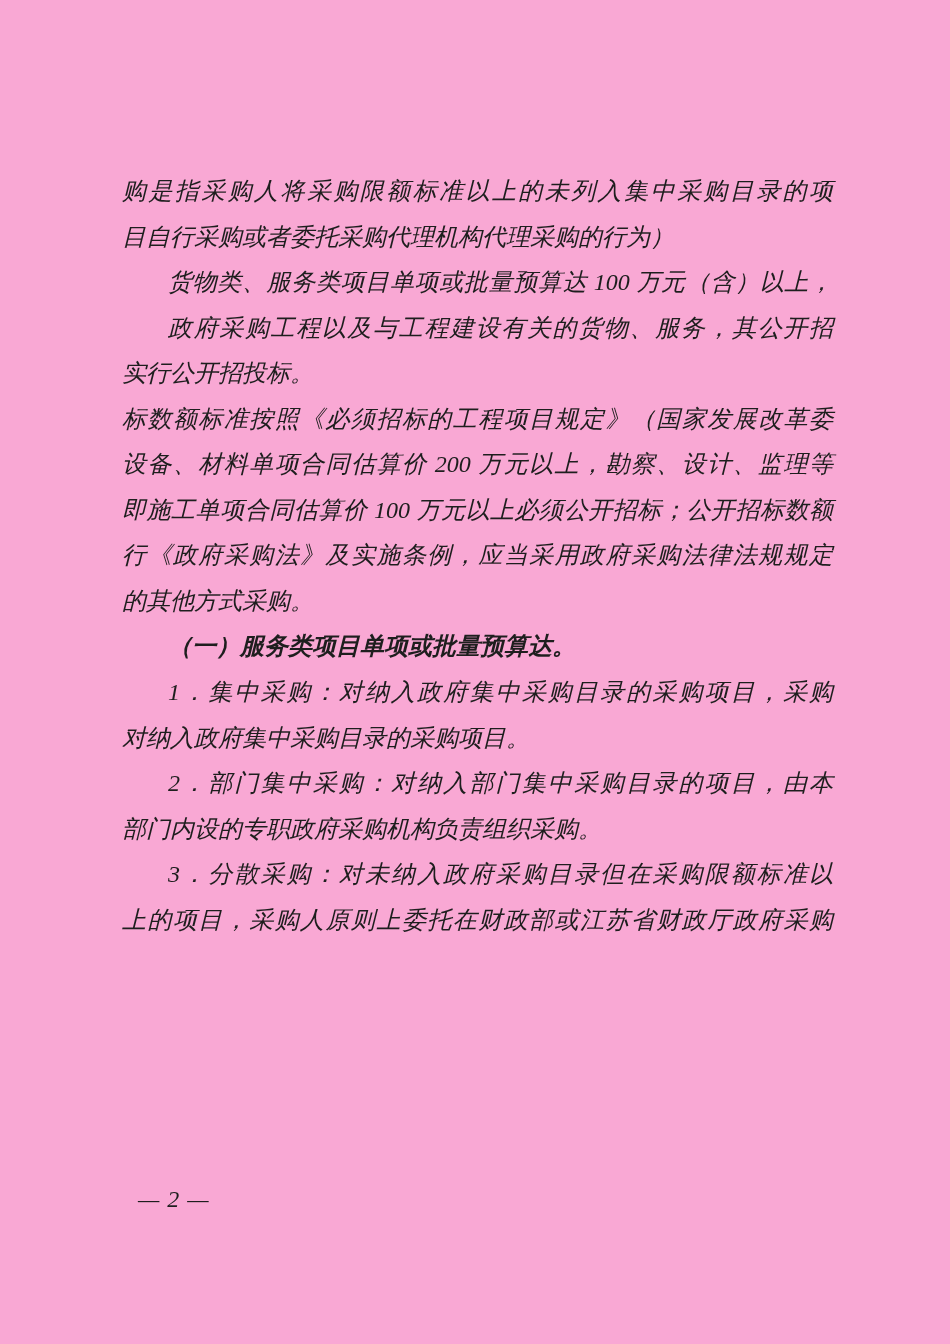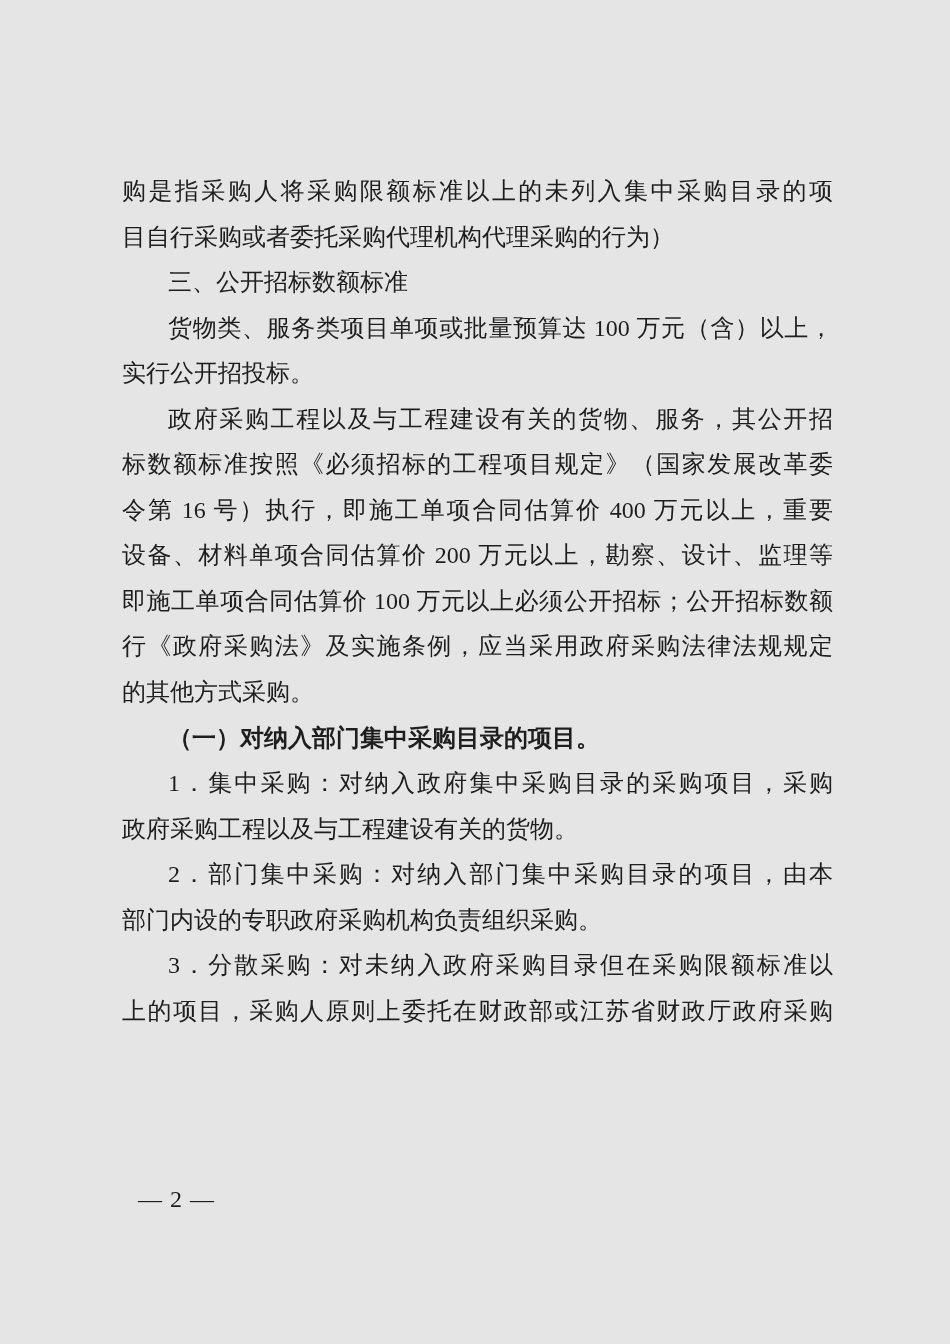--- a/index.html
+++ b/index.html
@@ -4,24 +4,25 @@
 <style>
   html, body {
     margin: 0;
     padding: 0;
     background: #ffffff;
   }
   .page {
     position: relative;
     width: 950px;
     height: 1344px;
-    background: #e5e5e5;
+    background: #f9a8d4;
     overflow: hidden;
     font-family: "Liberation Serif", "DejaVu Serif", serif;
     color: #1e1e1e;
+    font-style: italic;
   }
   .doc-body {
     position: absolute;
     left: 122px;
     top: 169px;
     width: 711px;
   }
   .line {
     height: 45.55px;
     line-height: 45.55px;
@@ -51,33 +52,31 @@
   }
 </style>
 </head>
 <body>
 
 <div class="page">
 
   <div class="doc-body">
       <div class="line justify">购是指采购人将采购限额标准以上的未列入集中采购目录的项</div>
       <div class="line">目自行采购或者委托采购代理机构代理采购的行为）</div>
-      <div class="line indent">三、公开招标数额标准</div>
       <div class="line justify indent">货物类、服务类项目单项或批量预算达 100 万元（含）以上，</div>
+      <div class="line justify indent">政府采购工程以及与工程建设有关的货物、服务，其公开招</div>
       <div class="line">实行公开招投标。</div>
-      <div class="line justify indent">政府采购工程以及与工程建设有关的货物、服务，其公开招</div>
       <div class="line justify">标数额标准按照《必须招标的工程项目规定》（国家发展改革委</div>
-      <div class="line justify">令第 16 号）执行，即施工单项合同估算价 400 万元以上，重要</div>
       <div class="line justify">设备、材料单项合同估算价 200 万元以上，勘察、设计、监理等</div>
       <div class="line justify">即施工单项合同估算价 100 万元以上必须公开招标；公开招标数额</div>
       <div class="line justify">行《政府采购法》及实施条例，应当采用政府采购法律法规规定</div>
       <div class="line">的其他方式采购。</div>
-      <div class="line indent bold">（一）对纳入部门集中采购目录的项目。</div>
+      <div class="line indent bold">（一）服务类项目单项或批量预算达。</div>
       <div class="line justify indent">1．集中采购：对纳入政府集中采购目录的采购项目，采购</div>
-      <div class="line">政府采购工程以及与工程建设有关的货物。</div>
+      <div class="line">对纳入政府集中采购目录的采购项目。</div>
       <div class="line justify indent">2．部门集中采购：对纳入部门集中采购目录的项目，由本</div>
       <div class="line">部门内设的专职政府采购机构负责组织采购。</div>
       <div class="line justify indent">3．分散采购：对未纳入政府采购目录但在采购限额标准以</div>
       <div class="line justify">上的项目，采购人原则上委托在财政部或江苏省财政厅政府采购</div>
     </div>
 
   <div class="page-number">— 2 —</div>
 
 </div>
 

